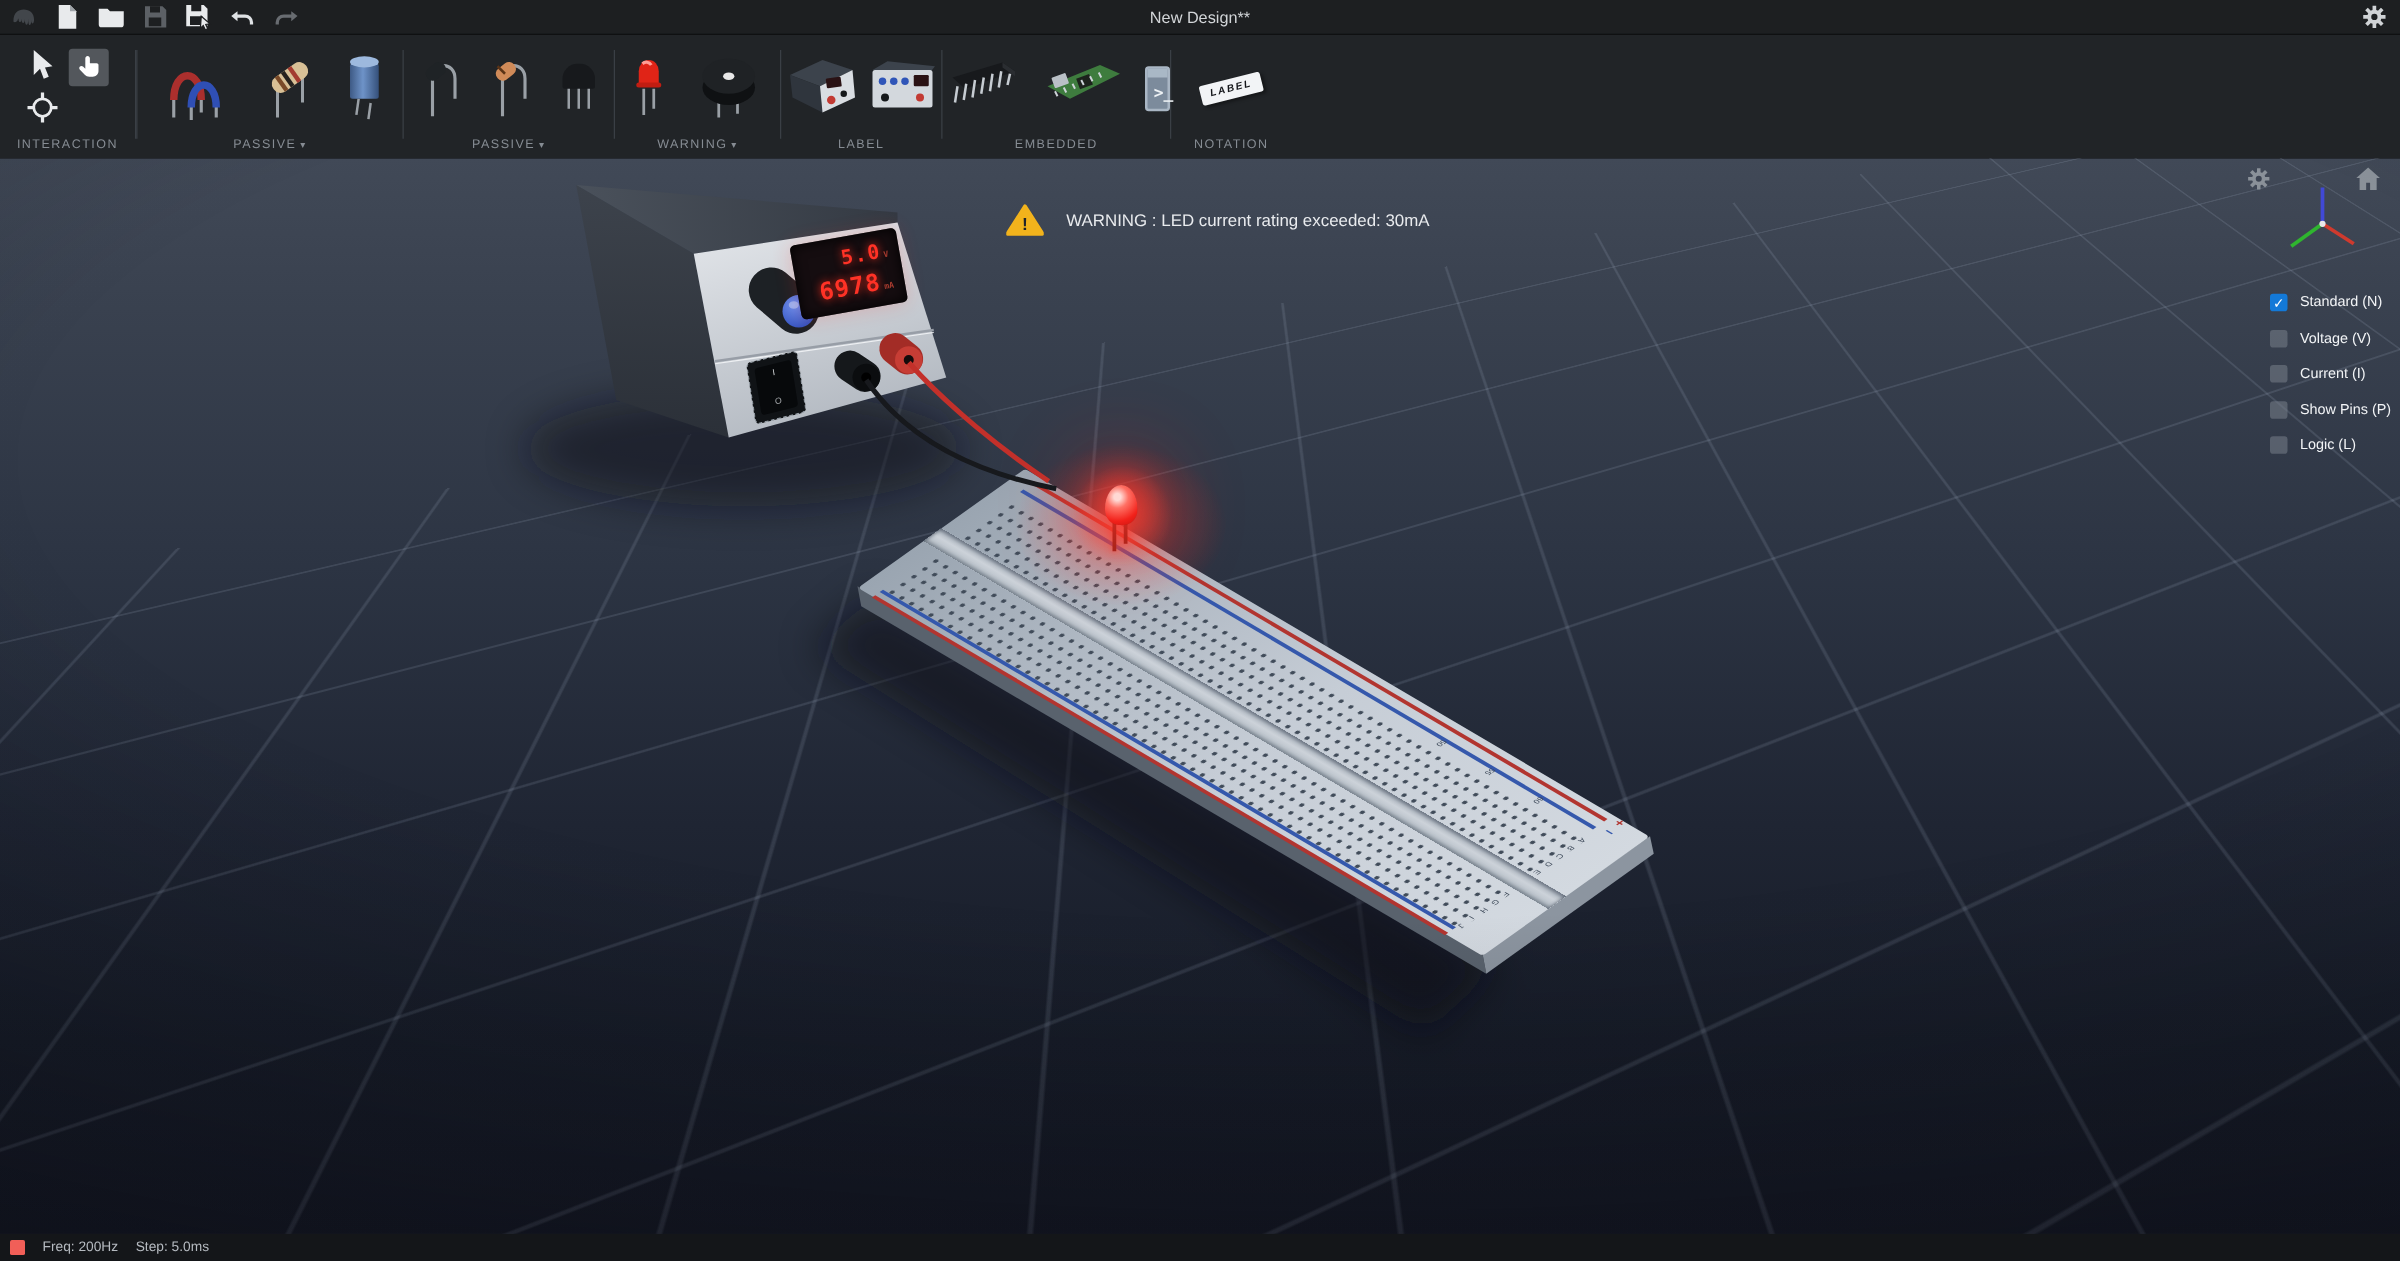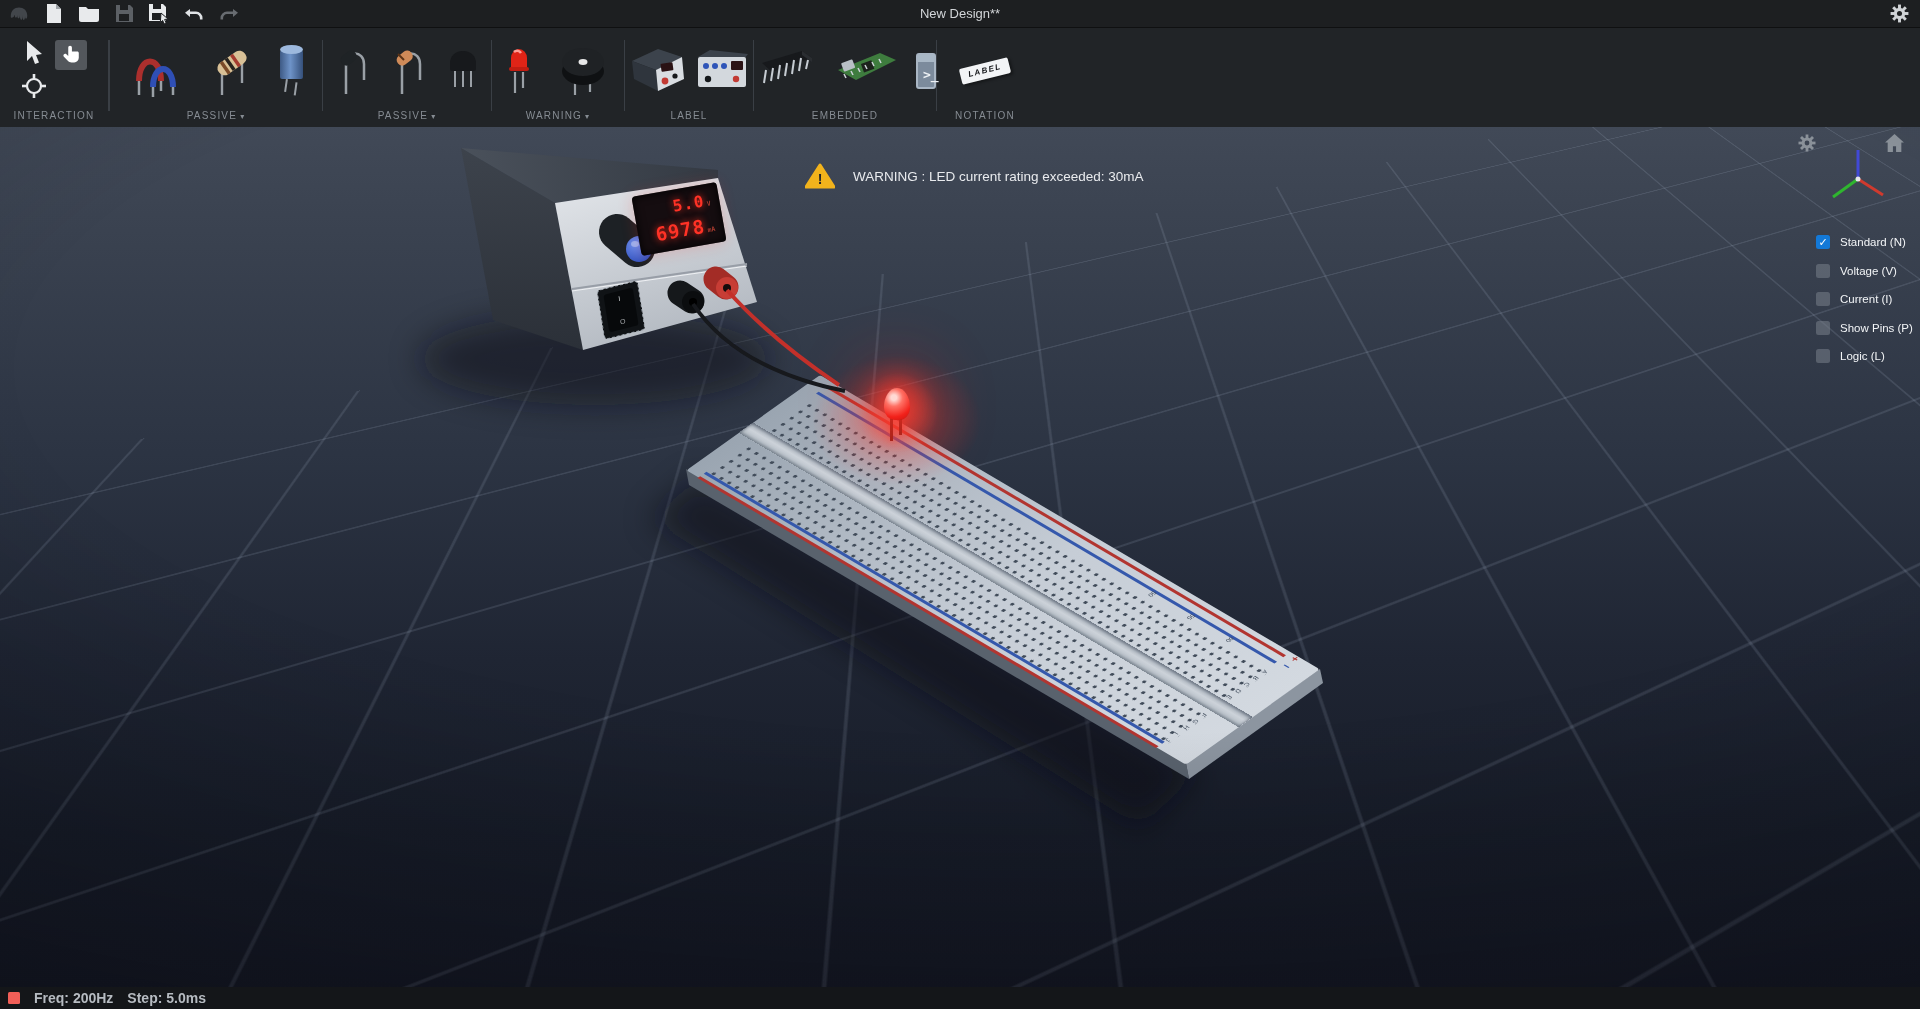--- a/index.html
+++ b/index.html
@@ -111,21 +111,21 @@
           display:flex; align-items:center; justify-content:center; font-size:11px; color:#fff; }
   .vbox.on { background:#1379d8; }
   .vlabel { color:#f2f4f6; font-size:11.5px; white-space:nowrap; }
 
   .ov-icon { position:absolute; }
 
   
   .statusbar { position:absolute; left:0; right:0; bottom:0; height:22px; background:#141619;
                display:flex; align-items:center; gap:14px; padding-left:8px; }
   .run-dot { width:12px; height:12px; background:#f15f58; border-radius:1.5px; }
-  .sb-text { color:#b6bbc1; font-size:14px;font-weight:bold; }
+  .sb-text { color:#b6bbc1; font-size:11px; }
 </style>
 </head>
 <body>
 
 <div class="titlebar">
   <div class="tb-icons">
     <span class="tb-btn">
       <svg width="24" height="20" viewBox="0 0 24 20">
           <path d="M3 13c0-7 4-10 9-10s9 3 9 9c0 4-2.4 4-2.4 1v-1c0 6-2.6 6-2.6 1v-2c0 7-3 7-3 1v-1c0 5-3 5-3 0 0 4-2.6 4-2.6 0H7c0 3-4 4-4 2z" fill="#42464b"></path>
         </svg>

